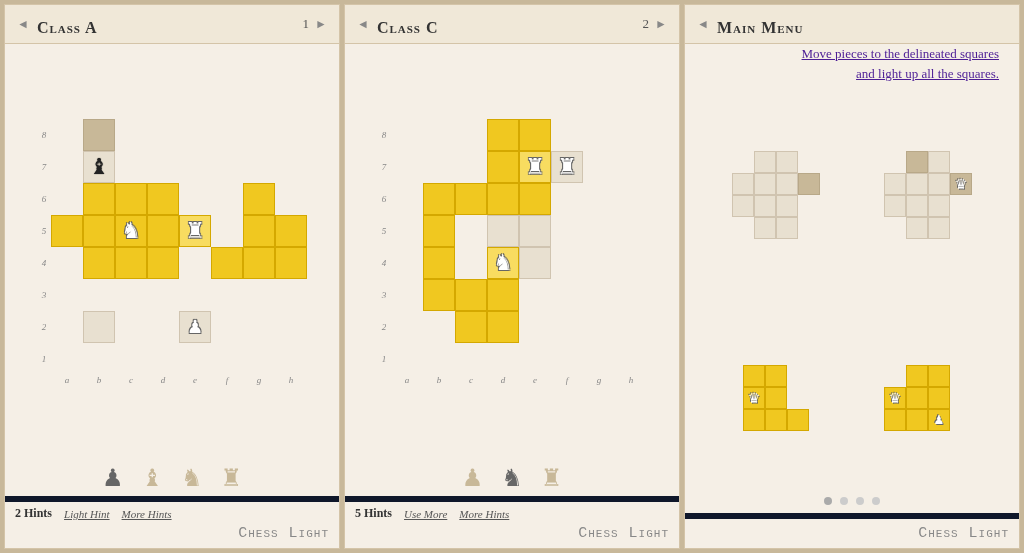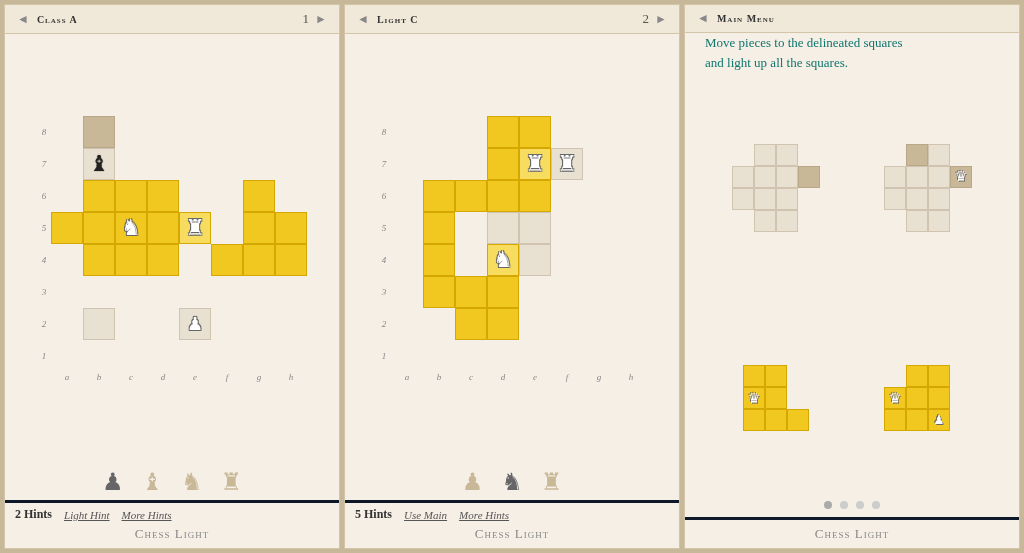--- a/index.html
+++ b/index.html
@@ -40,25 +40,26 @@
       display: flex;
       align-items: center;
       gap: 6px;
     }
     .panel-header-right {
       display: flex;
       align-items: center;
       gap: 4px;
     }
     .header-title {
-      font-size: 10px;
+      font-size: 16px;
       font-variant: small-caps;
       font-weight: bold;
       color: #333;
       letter-spacing: 1px;
+      margin-top: 8px;
     }
     .nav-arrow {
       font-size: 12px;
       color: #888;
       cursor: pointer;
       padding: 0 2px;
     }
     .puzzle-num {
       font-size: 13px;
       color: #555;
@@ -140,64 +141,66 @@
       font-size: 24px;
       color: #c8b898;
     }
     .piece-icon-active {
       font-size: 24px;
       color: #666;
     }
 
     .bottom-bar {
       padding: 4px 10px;
-      border-top: 3px solid #0f172a;
+      border-top: 6px solid #0f172a;
     }
     .hints-row {
       display: flex;
       align-items: center;
       gap: 12px;
       margin-bottom: 2px;
     }
     .hints-count {
       font-size: 12px;
       font-weight: bold;
       color: #333;
     }
     .hint-btn {
       font-size: 11px;
       color: #555;
       text-decoration: underline;
       cursor: pointer;
       font-style: italic;
     }
     .app-name {
-      text-align: center;
-      font-size: 13px;
+      text-align: right;
+      font-size: 15px;
       color: #888;
       font-variant: small-caps;
       letter-spacing: 1px;
       padding: 2px 0;
+      font-family: Liberation Mono, monospace;
     }
 
     
     .instructions-title {
       font-size: 22px;
       font-variant: small-caps;
       text-align: center;
       color: #333;
       padding: 16px 0 8px;
       letter-spacing: 2px;
     }
     .instructions-text {
       font-size: 13px;
-      color: #0f766e;
-      text-align: left;
+      color: #4c1d95;
+      text-align: right;
       padding: 0 20px 10px;
       line-height: 1.5;
+      text-decoration: underline;
     }
     .examples-grid {
       display: grid;
       grid-template-columns: 1fr 1fr;
       gap: 10px;
       padding: 0 20px;
       flex: 1;
     }
     .pagination-dots {
       display: flex;
@@ -383,21 +386,21 @@
         <span class="hint-btn">More Hints</span>
       </div>
       <div class="app-name">Chess Light</div>
     </div>
   </div>
 
   <div class="panel">
     <div class="panel-header">
       <div class="panel-header-left">
         <span class="nav-arrow">◄</span>
-        <span class="header-title">Light C</span>
+        <span class="header-title">Class C</span>
       </div>
       <div class="panel-header-right">
         <span class="puzzle-num">2</span>
         <span class="nav-arrow">►</span>
       </div>
     </div>
 
     <div class="board-container">
       <div class="board-with-labels">
 
@@ -517,21 +520,21 @@
 
     <div class="pieces-row">
       <span class="piece-icon">♟</span>
       <span class="piece-icon-active">♞</span>
       <span class="piece-icon">♜</span>
     </div>
 
     <div class="bottom-bar">
       <div class="hints-row">
         <span class="hints-count">5 Hints</span>
-        <span class="hint-btn">Use Main</span>
+        <span class="hint-btn">Use More</span>
         <span class="hint-btn">More Hints</span>
       </div>
       <div class="app-name">Chess Light</div>
     </div>
   </div>
 
   <div class="panel">
     <div class="panel-header">
       <div class="panel-header-left">
         <span class="nav-arrow">◄</span>

